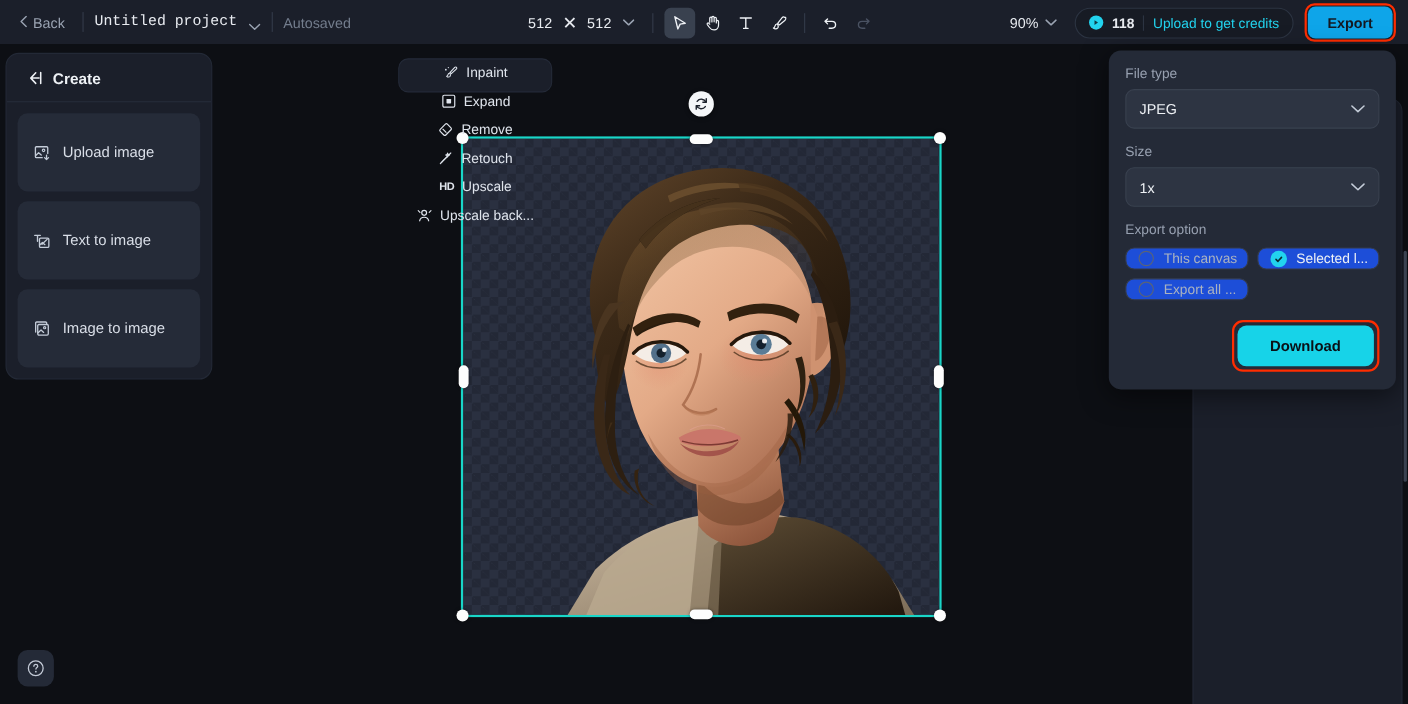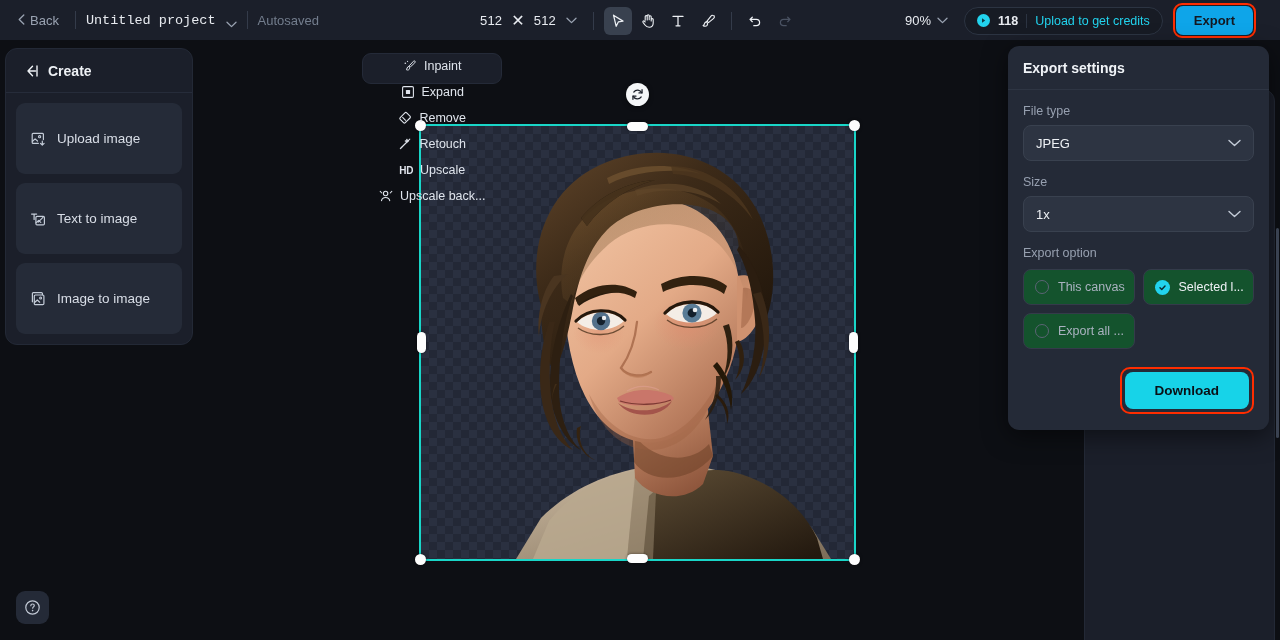--- a/index.html
+++ b/index.html
@@ -39,21 +39,21 @@
   .tool-group { display: flex; align-items: center; gap: 2px; margin-left: 14px; }
   .tool-btn {
     width: 28px; height: 28px; border-radius: 6px;
     display: flex; align-items: center; justify-content: center;
     color: #e8ebf0; cursor: pointer;
   }
   .tool-btn.active { background: #39414f; }
   .tool-btn.disabled { color: #4a5262; cursor: default; }
 
   .tb-right {
-    position: absolute; right: 24px; top: 0; height: 41px;
+    position: absolute; right: 11px; top: 0; height: 41px;
     display: flex; align-items: center; gap: 10px;
   }
   .zoom-ctl { display: flex; align-items: center; gap: 6px; color: #e8ebf0; font-size: 13px; cursor: pointer; margin-right: 6px;}
   .credits-pill {
     display: flex; align-items: center; gap: 8px;
     border: 1px solid #2c3442; border-radius: 16px;
     padding: 5px 12px; height: 28px; background: #171b24;
   }
   .credit-coin {
     width: 13px; height: 13px; border-radius: 50%;
@@ -169,21 +169,21 @@
   .ep-label { color: #97a0b0; font-size: 12.5px; margin-bottom: 7px; }
   .ep-select {
     height: 36px; background: #2d3442; border: 1px solid #39414f; border-radius: 8px;
     display: flex; align-items: center; justify-content: space-between;
     padding: 0 12px; color: #eef1f5; font-size: 13px; cursor: pointer;
     margin-bottom: 14px;
   }
   .ep-opts { display: flex; flex-wrap: wrap; gap: 8px; margin-top: 2px; }
   .ep-opt {
     flex: 0 0 calc(50% - 4px);
-    height: 36px; background: #14532d; border: 1px solid #343b4a; border-radius: 8px;
+    height: 20px; background: #1d4ed8; border: 1px solid #343b4a; border-radius: 8px;
     display: flex; align-items: center; gap: 9px; padding: 0 11px;
     color: #aab2c0; font-size: 12.5px; cursor: pointer; overflow: hidden; white-space: nowrap;
   }
   .ep-opt.sel { color: #eef1f5; }
   .radio-off { width: 14px; height: 14px; border-radius: 50%; border: 1.6px solid #5b6475; flex: none; }
   .radio-on {
     width: 15px; height: 15px; border-radius: 50%; background: #22d3ee; flex: none;
     display: flex; align-items: center; justify-content: center;
   }
   .dl-row { display: flex; justify-content: flex-end; margin-top: 18px; }
@@ -554,23 +554,20 @@
             <circle cx="6.6" cy="4.5" r="2.2" stroke="#dfe4ec" stroke-width="1.1"></circle>
             <path d="M2.5 11.7c.4-2 2.1-3.2 4.1-3.2s3.7 1.2 4.1 3.2" stroke="#dfe4ec" stroke-width="1.1" stroke-linecap="round"></path>
             <path d="M1.2 2.4l1.6 1.6M12.8 2.4l-1.6 1.6" stroke="#dfe4ec" stroke-width="1.05" stroke-linecap="round"></path>
           </svg>
       </span>
       <span>Upscale back...</span>
     </div>
   </div>
 
   <div class="export-panel">
-    <div class="ep-head">
-      <div class="ep-title">Export settings</div>
-    </div>
     <div class="ep-body">
 
       <div class="ep-label">File type</div>
       <div class="ep-select">
         <span>JPEG</span>
         <span style="display:inline-flex;">
           <svg width="13" height="8" viewBox="0 0 13 8" fill="none">
               <path d="M1 1.4L6.5 6.5L12 1.4" stroke="#c4ccd8" stroke-width="1.4" stroke-linecap="round" stroke-linejoin="round"></path>
             </svg>
         </span>

